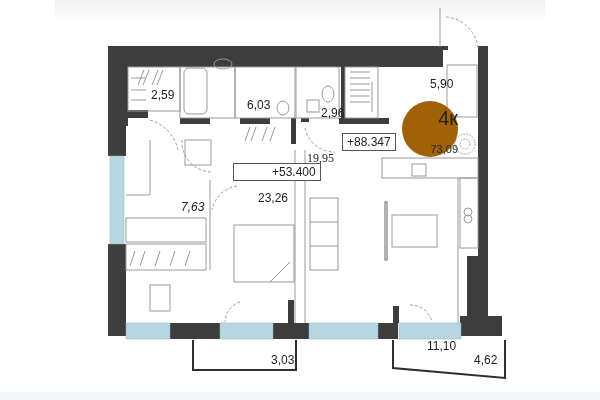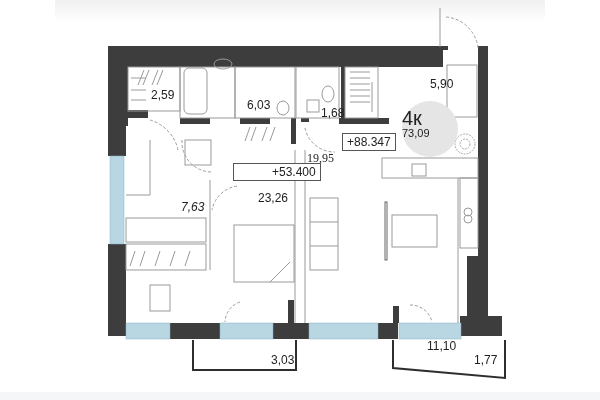--- a/index.html
+++ b/index.html
@@ -2,23 +2,23 @@
 <html><head>
 <meta charset="utf-8">
 <style>
   html,body{margin:0;padding:0;}
   body{width:600px;height:400px;background:#ffffff;position:relative;overflow:hidden;font-family:"Liberation Sans",sans-serif;}
   .topfade{position:absolute;left:55px;top:0;width:490px;height:22px;background:linear-gradient(#f0f0f0,#ffffff);}
   .botfade{position:absolute;left:0;top:392px;width:600px;height:8px;background:#f4f6f8;}
   svg{position:absolute;left:0;top:0;}
   .lbl{position:absolute;font-size:12px;color:#222;white-space:nowrap;line-height:1;}
   .mark{position:absolute;font-size:12px;color:#222;border:1px solid #555;background:#fff;padding:2px 4px;line-height:1;}
-  .badge{position:absolute;left:402px;top:101px;width:56px;height:56px;border-radius:50%;background:#e5e5e5;text-align:left;}
+  .badge{position:absolute;left:402px;top:101px;width:56px;height:56px;border-radius:50%;background:#a16207;text-align:right;}
   .badge .type{display:block;font-size:20px;color:#222;margin-top:7px;line-height:1;}
-  .badge .area{display:block;font-size:11px;color:#222;margin-top:0;line-height:1;}
+  .badge .area{display:block;font-size:11px;color:#222;margin-top:16px;line-height:1;}
 </style>
 </head>
 <body>
 
 <div class="topfade"></div>
 
 <svg width="600" height="400" viewBox="0 0 600 400">
 
   <g fill="none" stroke="#2e2e2e" stroke-width="2">
     <polyline points="193,340 193,370 296,370 296,340"></polyline>
@@ -138,28 +138,28 @@
   </g>
 
   <g stroke="#aaa" fill="none">
     <circle cx="465" cy="144" r="10" stroke-dasharray="2,1"></circle>
     <circle cx="465" cy="144" r="5" stroke-dasharray="2,1"></circle>
   </g>
 </svg>
 
 <div class="lbl" style="left:151px;top:89px;">2,59</div>
 <div class="lbl" style="left:247px;top:99px;">6,03</div>
-<div class="lbl" style="left:321px;top:107px;">1,68</div>
+<div class="lbl" style="left:321px;top:107px;">2,96</div>
 <div class="lbl" style="left:430px;top:78px;">5,90</div>
 <div class="lbl" style="left:307px;top:152px;font-family:Liberation Serif, serif;">19,95</div>
 <div class="lbl" style="left:258px;top:192px;">23,26</div>
 <div class="lbl" style="left:181px;top:201px;font-style:italic;">7,63</div>
 <div class="lbl" style="left:427px;top:293px;margin-top:47px;">11,10</div>
 <div class="lbl" style="left:271px;top:354px;text-align:right;">3,03</div>
-<div class="lbl" style="left:474px;top:354px;">1,77</div>
+<div class="lbl" style="left:474px;top:354px;">4,62</div>
 
 <div class="mark" style="left:233px;top:163px;padding-left:38px;">+53.400</div>
 <div class="mark" style="left:342px;top:133px;">+88.347</div>
 
 <div class="badge">
   <span class="type">4к</span>
   <span class="area">73,09</span>
 </div>
 
 <div class="botfade"></div>

